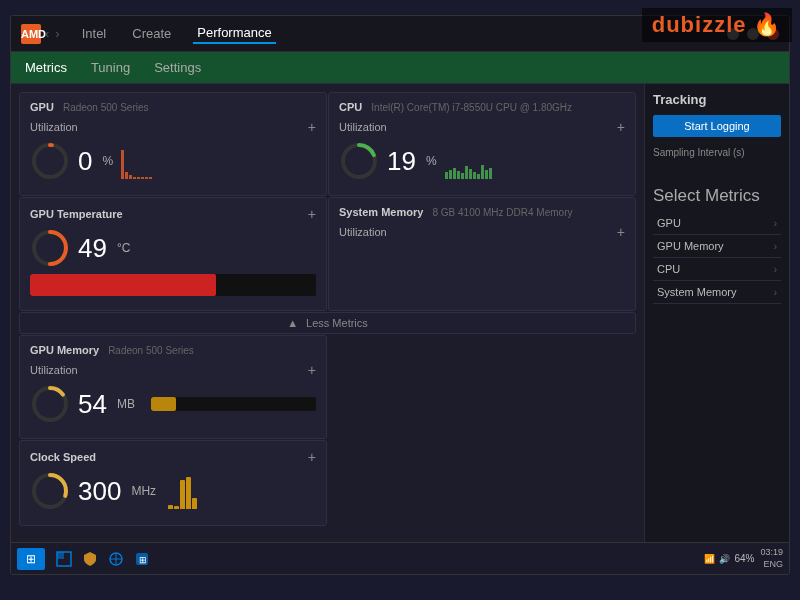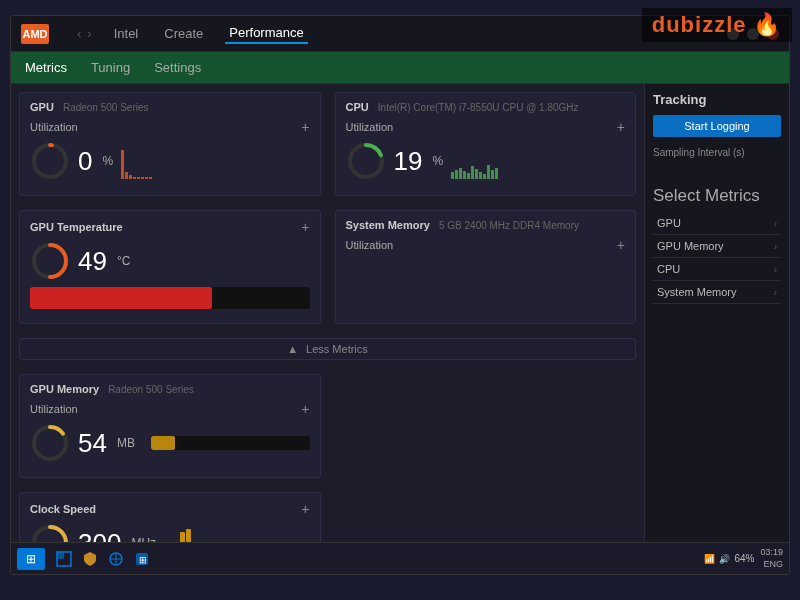--- a/index.html
+++ b/index.html
@@ -45,30 +45,29 @@
     .title-bar {
       height: 36px;
       background: #16161f;
       display: flex;
       align-items: center;
       padding: 0 10px;
       border-bottom: 1px solid #2a2a3a;
       flex-shrink: 0;
     }
     .amd-logo {
-      width: 28px;
+      width: 20px;
       height: 20px;
       background: #e85d24;
       display: flex;
       align-items: center;
-      justify-content: center;
       color: white;
       font-size: 11px;
       font-weight: bold;
-      margin-right: 28px;
+      margin-right: 4px;
       border-radius: 2px;
     }
     .nav-arrows {
       display: flex;
       gap: 6px;
       margin-right: 18px;
     }
     .nav-arrow {
       color: #555;
       font-size: 13px;
@@ -139,21 +138,21 @@
       background: #16161f;
       border-left: 1px solid #2a2a3a;
       padding: 8px;
       flex-shrink: 0;
     }
 
     
     .cards-grid {
       display: grid;
       grid-template-columns: 1fr 1fr;
-      gap: 14px;
+      gap: 1px;
     }
 
     .card {
       background: #212133;
       border: 1px solid #2e2e45;
       border-radius: 3px;
       padding: 8px 10px;
     }
 
     .card-header {
@@ -522,21 +521,21 @@
             <div class="temp-bar-container">
               <div class="temp-bar-fill" style="width:65%"></div>
             </div>
           </div>
         </div>
 
         <div class="card">
           <div class="card-header">
             <span>
               <span class="card-title">System Memory</span>
-              <span class="card-subtitle">5 GB 2400 MHz DDR4 Memory</span>
+              <span class="card-subtitle">8 GB 4100 MHz DDR4 Memory</span>
             </span>
           </div>
           <div class="card-header">
             <span>Utilization</span>
             <span class="plus-btn">+</span>
           </div>
         </div>
 
         <div class="less-metrics-row">
           <span>▲</span>

